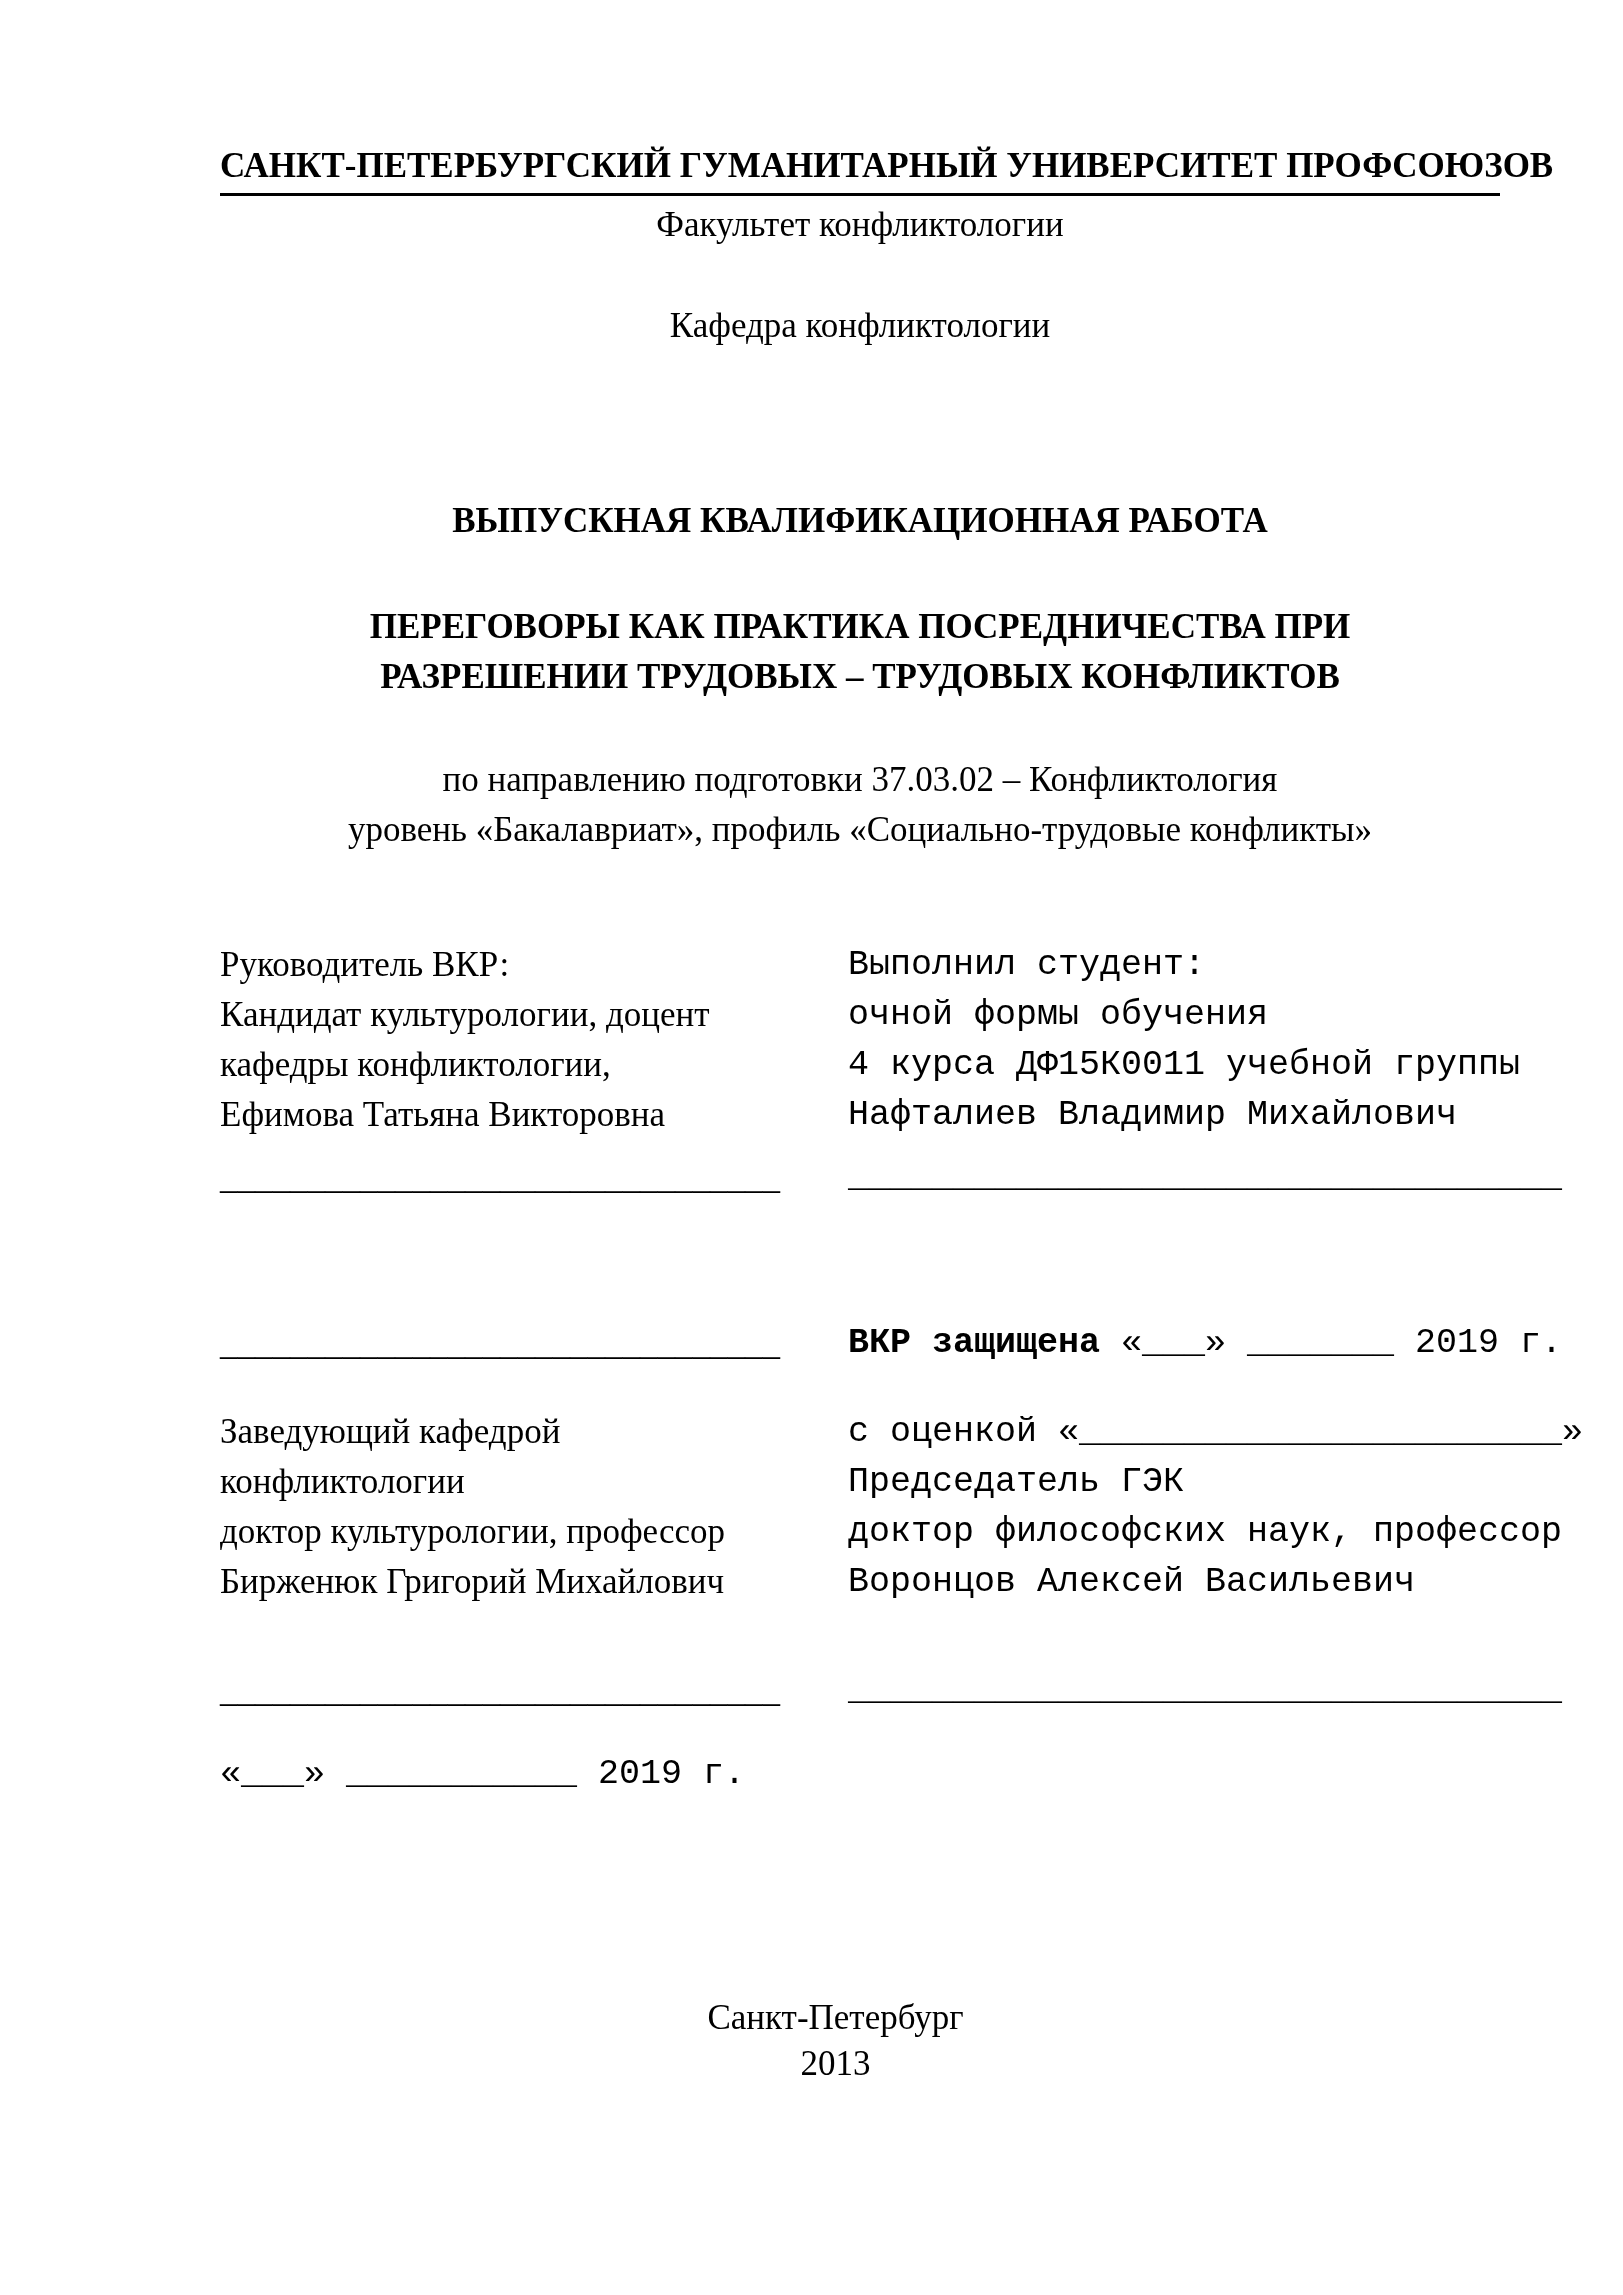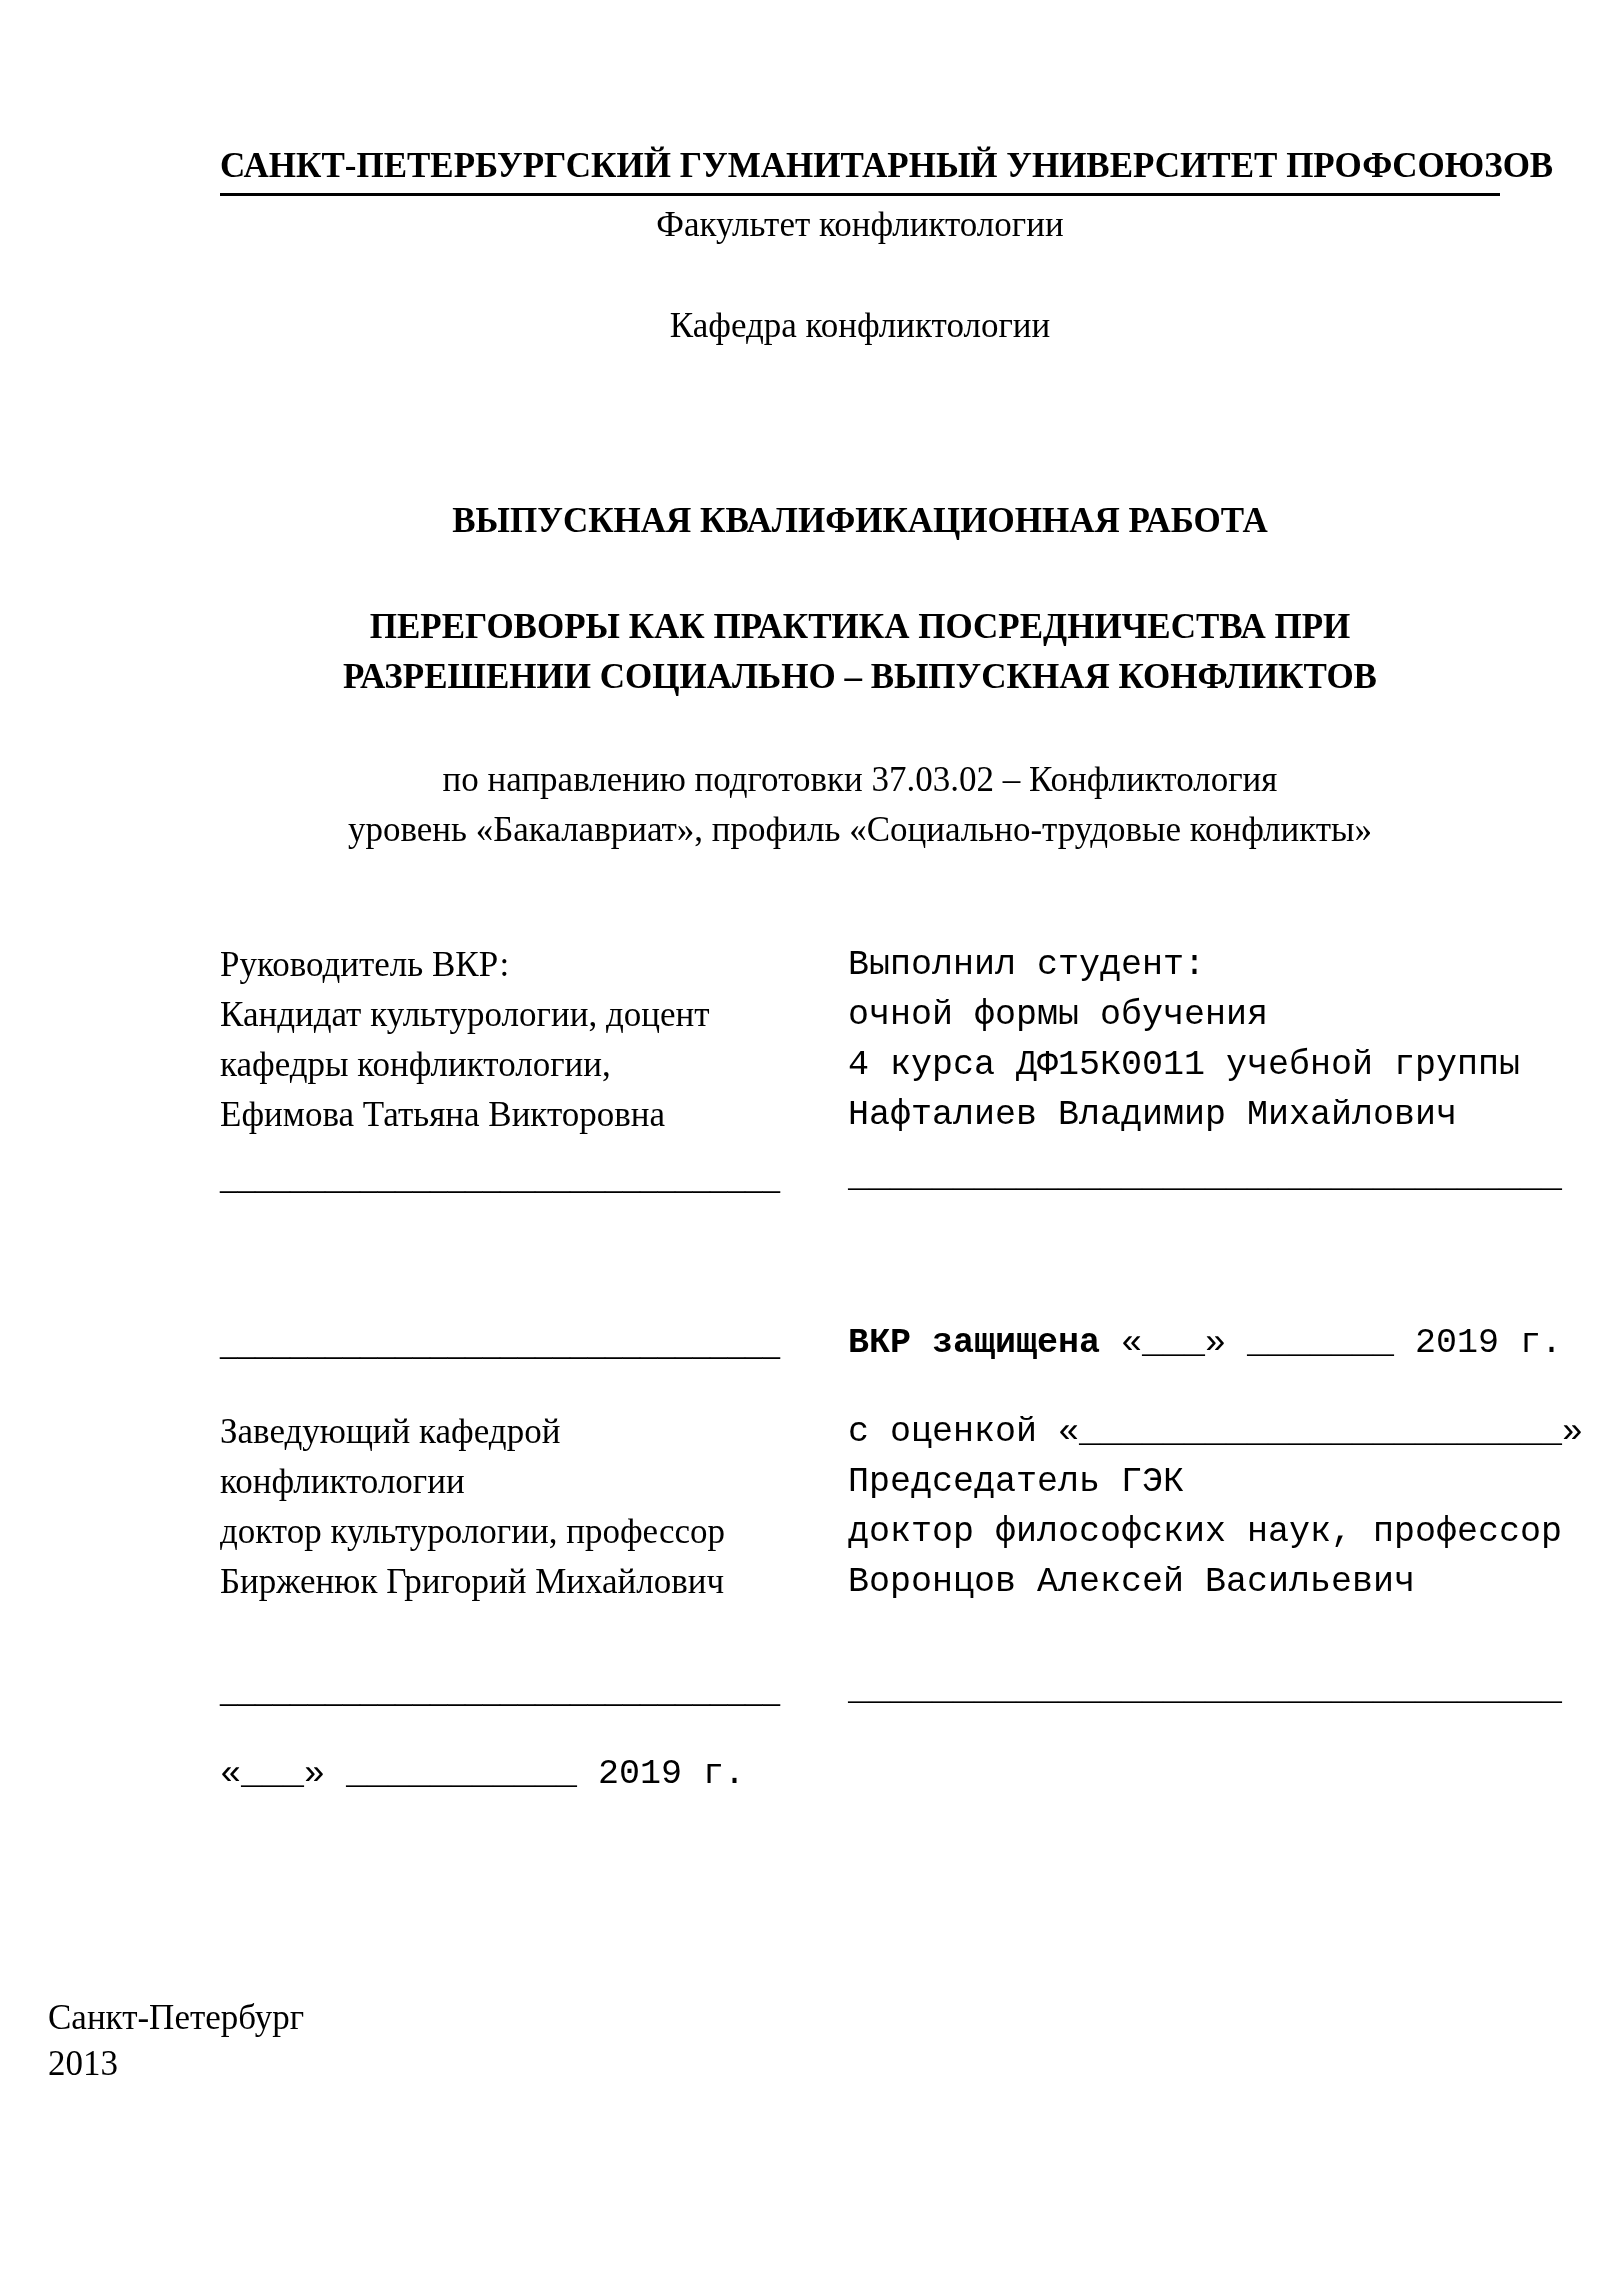--- a/index.html
+++ b/index.html
@@ -76,41 +76,42 @@
   .date-line {
     margin-top: 34px;
     font-family: Liberation Mono, monospace;
   }
   .bold {
     font-weight: bold;
     text-align: center;
   }
   .footer {
     margin: 196px -123px 0 -220px;
+    text-align: center;
     line-height: 46px;
     padding-left: 48px;
   }
   .line {
     white-space: nowrap;
   }
 </style>
 </head>
 <body>
 
 <div class="page">
 
   <div class="university">САНКТ-ПЕТЕРБУРГСКИЙ ГУМАНИТАРНЫЙ УНИВЕРСИТЕТ ПРОФСОЮЗОВ</div>
   <div class="faculty">Факультет конфликтологии</div>
   <div class="department">Кафедра конфликтологии</div>
 
   <div class="work-type">ВЫПУСКНАЯ КВАЛИФИКАЦИОННАЯ РАБОТА</div>
 
   <div class="thesis-title">
     <div class="line">ПЕРЕГОВОРЫ КАК ПРАКТИКА ПОСРЕДНИЧЕСТВА ПРИ</div>
-    <div class="line">РАЗРЕШЕНИИ СОЦИАЛЬНО – ВЫПУСКНАЯ КОНФЛИКТОВ</div>
+    <div class="line">РАЗРЕШЕНИИ ТРУДОВЫХ – ТРУДОВЫХ КОНФЛИКТОВ</div>
   </div>
 
   <div class="program-block">
     <div class="line">по направлению подготовки 37.03.02 – Конфликтология</div>
     <div class="line">уровень «Бакалавриат», профиль «Социально-трудовые конфликты»</div>
   </div>
 
   <div class="cols">
     <div class="col-left">
       <div class="line">Руководитель ВКР:</div>

